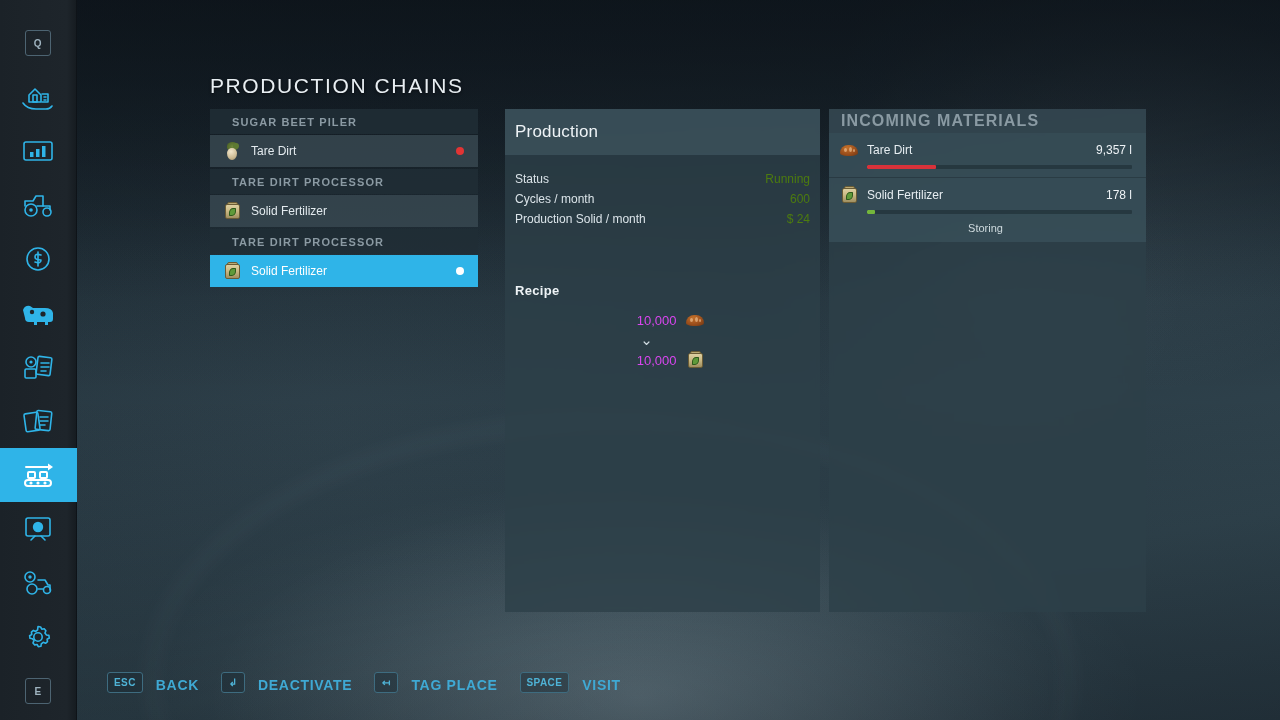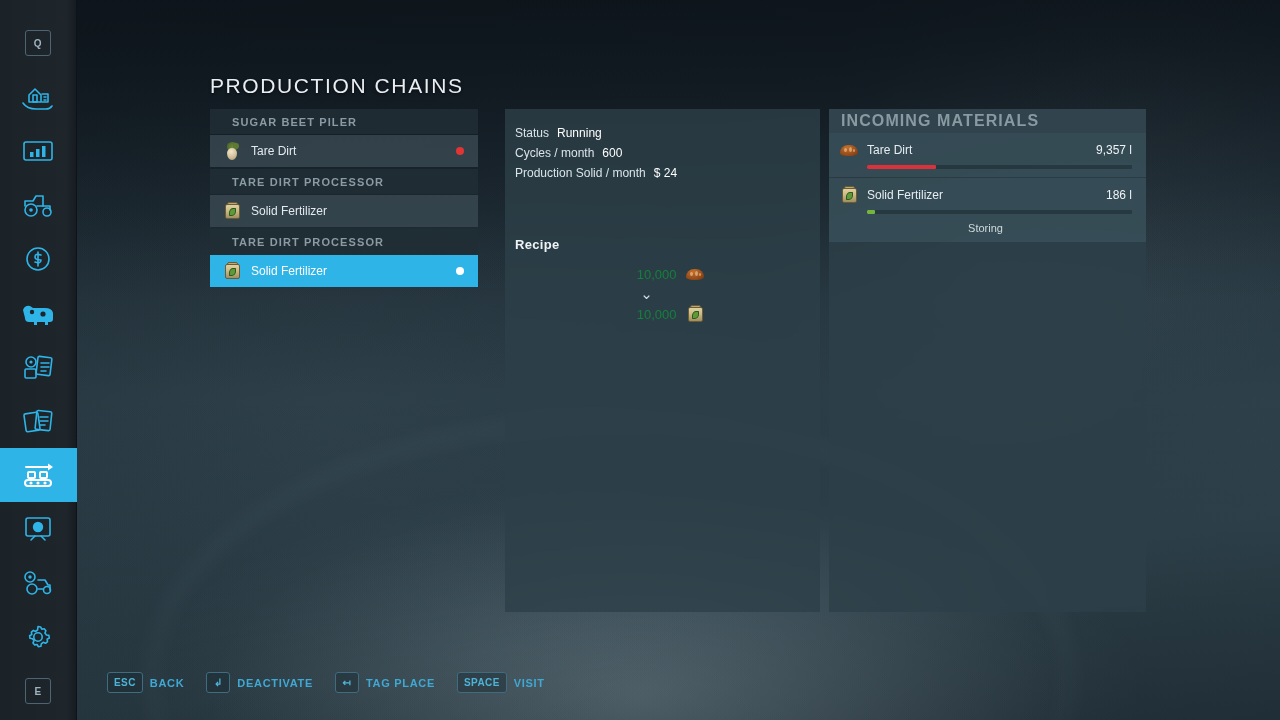--- a/index.html
+++ b/index.html
@@ -212,47 +212,48 @@
     font-size: 17px;
     color: #eef3f6;
     font-weight: 400;
     letter-spacing: .2px;
   }
 
   
   #prod-stats { padding: 14px 10px 0 10px; }
   .stat-row {
     display: flex;
+    justify-content: space-between;
     font-size: 12px;
     color: #dbe4e9;
     line-height: 20px;
     height: 20px;
     gap: 8px;
   }
-  .stat-row .sv { color: #ffffff; }
+  .stat-row .sv { color: #4d7c0f; }
 
   #recipe-title {
     margin: 54px 0 0 10px;
     font-size: 13px;
     font-weight: bold;
     color: #eef3f6;
     letter-spacing: .3px;
   }
   #recipe-body {
     margin-top: 12px;
     display: flex;
     flex-direction: column;
     align-items: center;
   }
   .recipe-line {
     display: flex;
     align-items: center;
     gap: 8px;
     font-size: 13px;
-    color: #15803d;
+    color: #d946ef;
   }
   .recipe-line .qty { min-width: 56px; text-align: right; }
   .recipe-arrow {
     margin: 4px 0 4px 0;
     color: #d4dfe5;
     font-size: 15px;
     line-height: 12px;
     transform: translateX(-16px);
   }
 
@@ -297,35 +298,35 @@
   }
 
   
   #helpbar {
     position: absolute;
     left: 107px; bottom: 27px;
     display: flex;
     align-items: center;
     gap: 22px;
   }
-  .help-item { display: flex; align-items: center; gap: 7px; }
+  .help-item { display: flex; align-items: flex-end; gap: 13px; }
   .keycap {
     min-width: 24px; height: 21px;
     padding: 0 6px;
     border: 1.4px solid #3e6c80;
     border-radius: 3px;
     background: rgba(26,43,52,0.45);
     display: flex; align-items: center; justify-content: center;
     font-size: 10px; font-weight: bold;
     color: #4fb3d6;
     letter-spacing: .4px;
   }
   .keycap.wide { min-width: 44px; }
   .help-label {
-    font-size: 11px;
+    font-size: 14px;
     font-weight: bold;
     color: #3fa9d4;
     letter-spacing: .7px;
     text-transform: uppercase;
   }
 </style>
 </head>
 <body>
 
 <div id="bg">
@@ -482,20 +483,23 @@
       <span class="bagtop"></span>
         <span class="bag"></span>
         <span class="leaf"></span>
     </span>
     <span class="row-label">Solid Fertilizer</span>
     <span class="status-dot white"></span>
   </div>
 </div>
 
 <div class="panel" id="panel-production">
+  <div class="panel-header">
+    <span class="ph-title">Production</span>
+  </div>
 
   <div id="prod-stats">
     <div class="stat-row">
       <span>Status</span>
       <span class="sv">Running</span>
     </div>
     <div class="stat-row">
       <span>Cycles / month</span>
       <span class="sv">600</span>
     </div>
@@ -551,21 +555,21 @@
 
 
   <div class="store-row">
     <div class="store-row-top">
       <span class="item-icon ic-fert">
         <span class="bagtop"></span>
           <span class="bag"></span>
           <span class="leaf"></span>
       </span>
       <span class="sr-label">Solid Fertilizer</span>
-      <span class="sr-amount">186 l</span>
+      <span class="sr-amount">178 l</span>
     </div>
     <div class="bar-track">
       <div class="bar-fill" id="fill-outgoing-0" style="width: 3%; background: rgb(116, 182, 60);"></div>
     </div>
     <div class="store-sub">Storing</div>
   </div>
 </div>
 
 <div id="helpbar">
   <div class="help-item">

